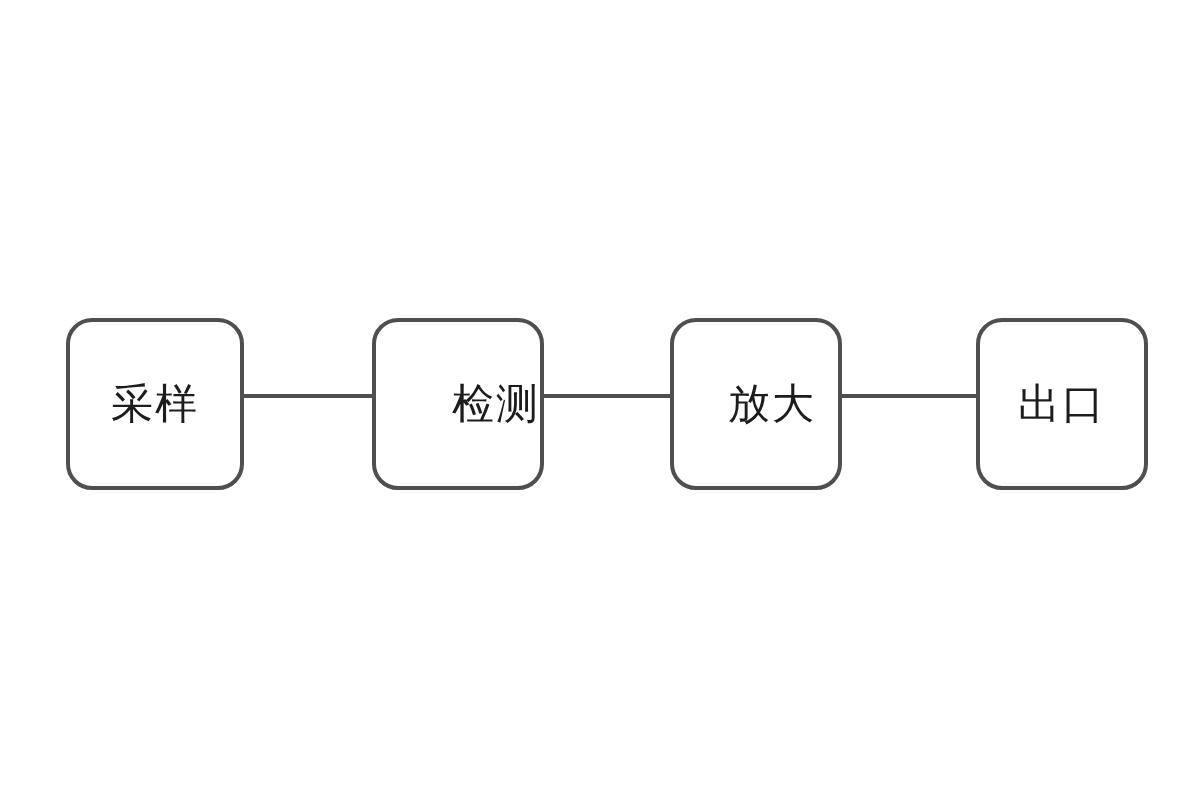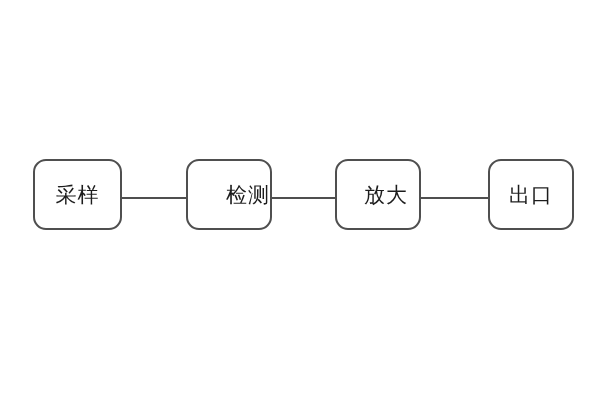--- a/index.html
+++ b/index.html
@@ -11,21 +11,21 @@
   .canvas {
     position: relative;
     width: 600px;
     height: 400px;
     background: #ffffff;
     overflow: hidden;
   }
   .node {
     position: absolute;
     top: 159px;
-    height: 71px;
+    height: 86px;
     width: 86px;
     box-sizing: border-box;
     border: 2px solid #4f4f4f;
     border-radius: 13px;
     background: #ffffff;
     display: flex;
     align-items: center;
     justify-content: center;
     font-size: 21px;
     color: #1c1c1c;

